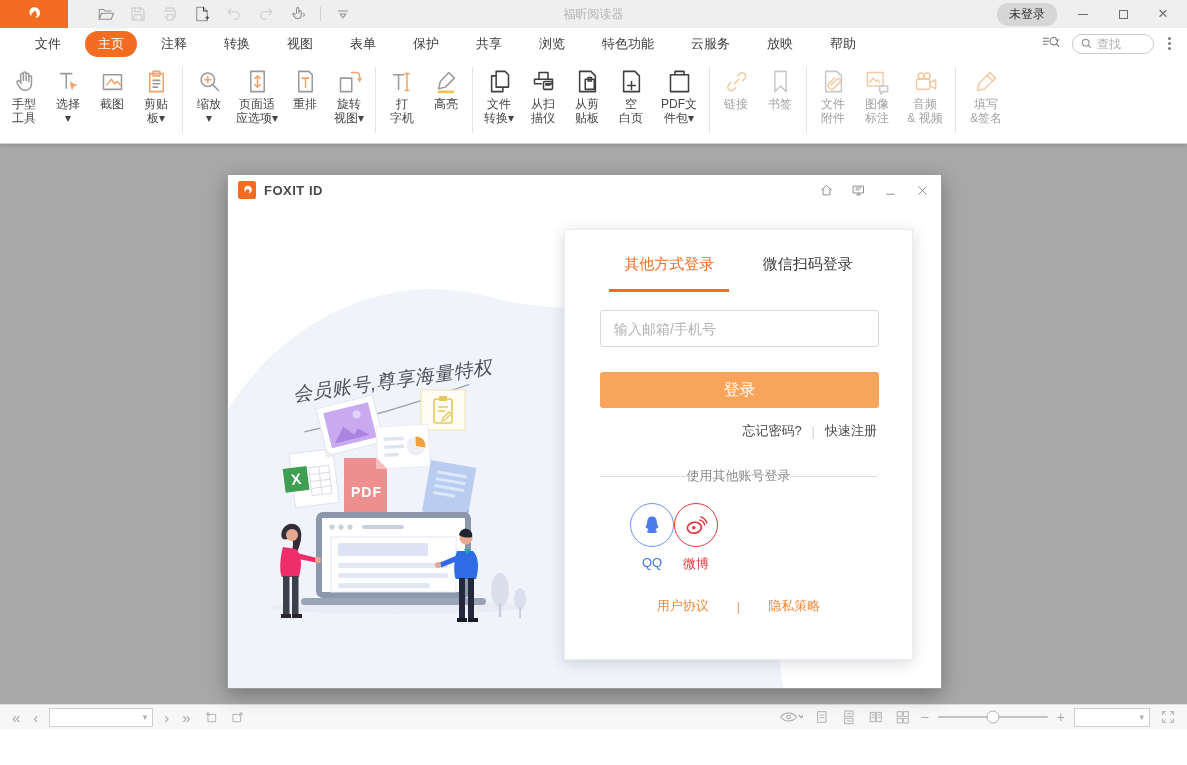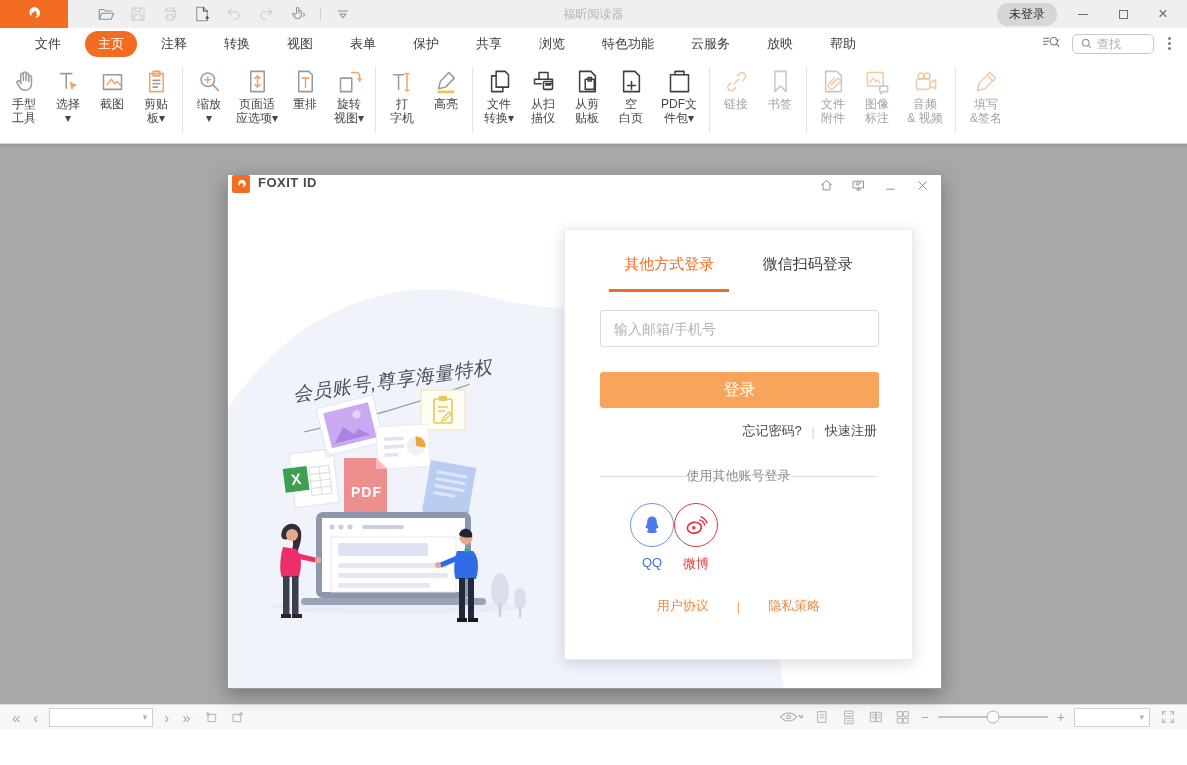--- a/index.html
+++ b/index.html
@@ -21,21 +21,21 @@
   .winbtn { width:28px; height:22px; display:flex; align-items:center; justify-content:center; color:#6e6e6e; font-size:14px; }
   .winbtn .sq { width:9px; height:9px; border:1.3px solid #6e6e6e; display:block; }
   .winbtn .mn { width:10px; height:0; border-top:1.4px solid #6e6e6e; display:block; }
 
   
   .menubar { height:31px; background:#fff; display:flex; align-items:center; padding:0 10px 0 22px; flex:none; }
   .mtab { padding:4px 13px; margin-right:11px; font-size:13px; color:#3c3c3c; border-radius:13px; white-space:nowrap; cursor:default; }
   .mtab.active { background:#f26c21; color:#fff; }
   .menu-right { margin-left:auto; display:flex; align-items:center; gap:8px; }
   .find-ico svg { width:22px; height:16px; fill:none; stroke:#6e6e6e; stroke-width:1.4; stroke-linecap:round; }
-  .searchbox { width:82px; height:20px; border:1px solid #c9c9c9; border-radius:5px; display:flex; align-items:center; padding:0 8px; gap:5px; background:#fff; }
+  .searchbox { width:82px; height:20px; border:1px solid #c9c9c9; border-radius:10px; display:flex; align-items:center; padding:0 8px; gap:5px; background:#fff; }
   .searchbox svg { width:11px; height:11px; fill:none; stroke:#9a9a9a; stroke-width:1.5; flex:none; }
   .searchbox input { border:none; outline:none; width:46px; font-size:12px; color:#555; background:transparent; }
   .searchbox input::placeholder { color:#b0b0b0; }
   .kebab { display:flex; flex-direction:column; gap:2px; padding:2px 6px; }
   .kebab i { width:3px; height:3px; border-radius:50%; background:#7d7d7d; }
 
   
   .ribbon { height:85px; background:#fff; border-bottom:1px solid #d2d2d2; box-shadow:0 2px 3px rgba(0,0,0,.12); display:flex; align-items:flex-start; padding:6px 2px 0 2px; flex:none; position:relative; z-index:2; }
   .rgroup { display:flex; align-items:flex-start; }
   .rsep { width:1px; height:66px; background:#e4e4e4; margin:2px 4px 0 4px; flex:none; }
@@ -46,21 +46,21 @@
   .rlb { text-align:center; font-size:12px; line-height:14px; color:#454545; }
   .rlb span { display:block; white-space:nowrap; }
   .ritem.dis .rlb { color:#a3a3a3; }
   .sg { stroke:#9a9a9a; } .so { stroke:#f0a468; } .sd { stroke:#3f3f3f; }
   .sp { stroke:#c8c8c8; } .spo { stroke:#f2cba6; }
   .fo { fill:#f0a468; stroke:none; } .fy { fill:#f5c152; stroke:none; }
 
   
   .canvas { flex:1; background:#a8a8a8; position:relative; }
   .dialog { position:absolute; left:227px; top:30px; width:715px; height:515px; background:#fff; border:1px solid #9c9c9c; box-shadow:0 6px 18px rgba(0,0,0,.3); }
-  .dlg-titlebar { height:30px; display:flex; align-items:flex-start; padding:0 8px 0 4px; background:#fff; }
+  .dlg-titlebar { height:30px; display:flex; align-items:center; padding:0 8px 0 10px; background:#fff; }
   .dlg-logo { width:18px; height:18px; background:#f26c21; border-radius:2px; display:flex; align-items:center; justify-content:center; margin-right:8px; }
   .dlg-title { font-size:13px; font-weight:bold; color:#4a4a4a; letter-spacing:.5px; }
   .dlg-btns { margin-left:auto; display:flex; align-items:center; gap:10px; }
   .dlg-btns .db { width:22px; height:20px; display:flex; align-items:center; justify-content:center; color:#8a8a8a; font-size:13px; }
   .dlg-btns svg { width:15px; height:15px; fill:none; stroke:#8a8a8a; stroke-width:1.5; stroke-linecap:round; stroke-linejoin:round; }
   .dlg-body { position:relative; width:713px; height:483px; overflow:hidden; background:#fff; }
   .illus { position:absolute; left:0; top:0; }
 
   
   .card { position:absolute; left:336px; top:24px; width:349px; height:431px; background:#fff; box-shadow:0 3px 14px rgba(40,50,80,.18); border:1px solid #ececec; padding:0 35px; }

